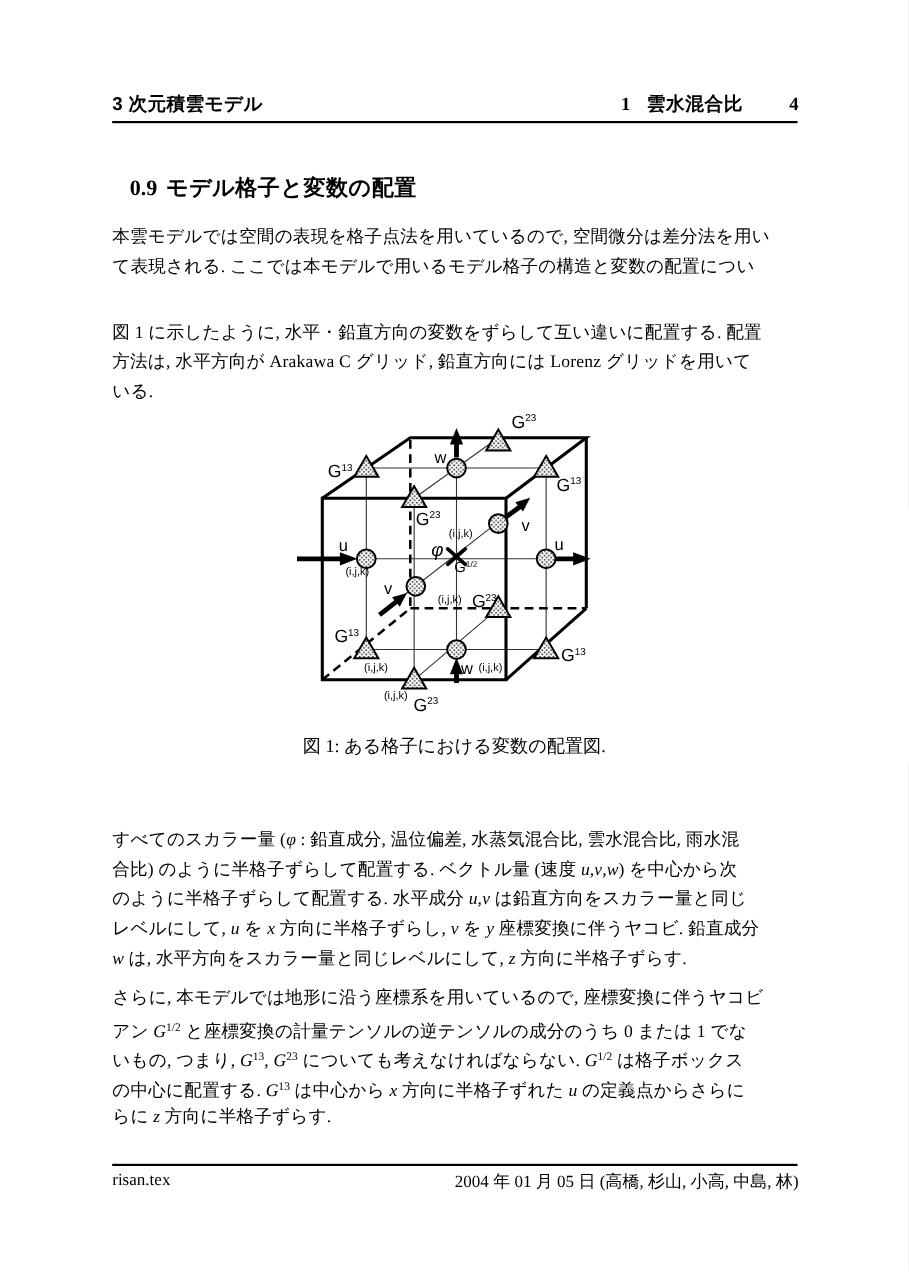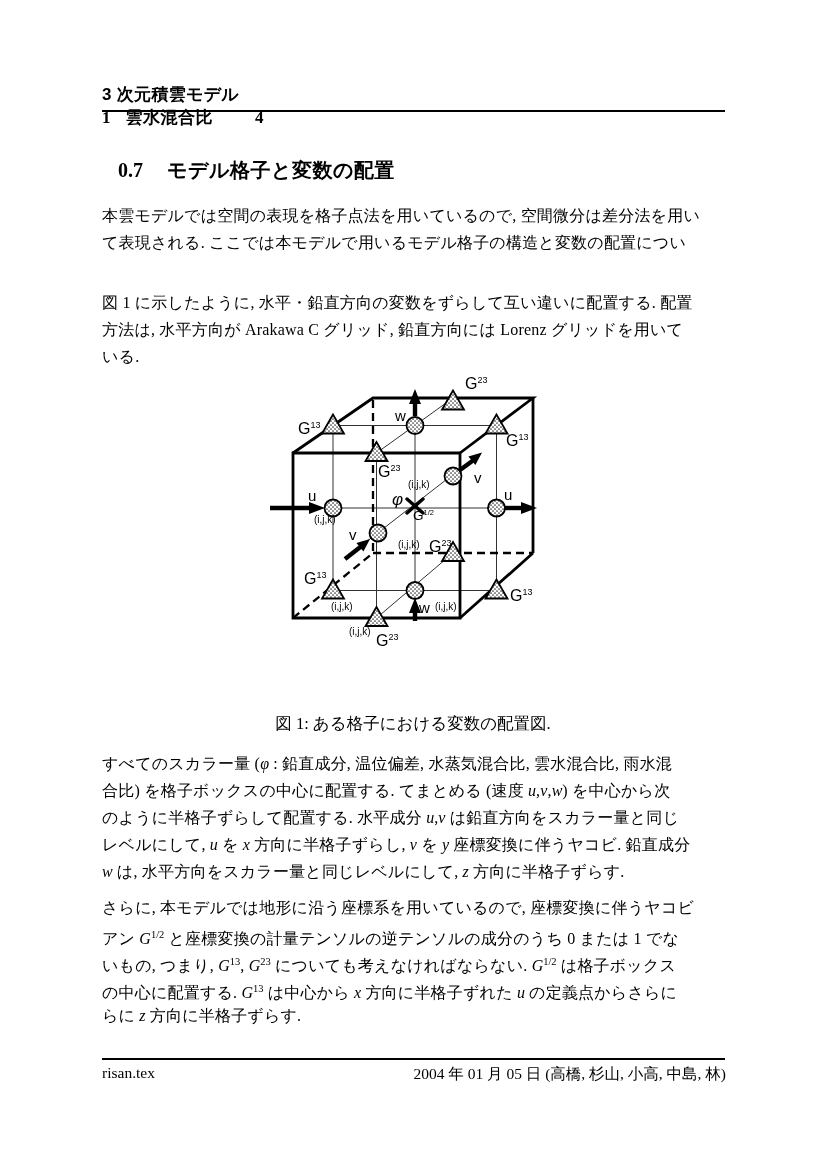--- a/index.html
+++ b/index.html
@@ -1,39 +1,39 @@
 <!DOCTYPE html>
 <html><head>
 <meta charset="utf-8">
 <style>
   html,body{margin:0;padding:0;background:#e8e8e8;}
   .page{position:relative;width:826px;height:1169px;background:#ffffff;color:#000;
         font-family:"Liberation Serif","DejaVu Serif",serif;overflow:hidden;margin:0 auto;}
   .hdr{position:absolute;left:102px;top:83px;width:624px;display:flex;
-       justify-content:space-between;align-items:baseline;font-weight:bold;flex-direction:column;}
+       justify-content:space-between;align-items:baseline;font-weight:bold;}
   .hdr-left{font-family:"Liberation Sans","DejaVu Sans",sans-serif;font-size:17px;letter-spacing:0.3px;}
   .hdr-right{display:flex;align-items:baseline;}
   .hdr-num{font-size:17px;}
   .hdr-lbl{font-family:"Liberation Sans","DejaVu Sans",sans-serif;font-size:17px;margin-left:15px;letter-spacing:0.5px;}
   .hdr-page{font-size:17px;margin-left:42px;}
   .hrule{position:absolute;left:102px;width:623px;height:1.5px;background:#000;}
   #rule-top{top:110px;}
   #rule-bottom{top:1058px;}
   .sec{position:absolute;left:102px;top:139px;font-weight:bold;white-space:pre;}
   .sec-num{font-size:20px;}
-  .sec-title{font-size:20px;font-family:"Liberation Sans","DejaVu Sans",sans-serif;margin-left:24px;letter-spacing:0.5px;}
+  .sec-title{font-size:20px;font-family:"Liberation Sans","DejaVu Sans",sans-serif;margin-left:8px;letter-spacing:0.5px;}
   .para{position:absolute;left:102px;width:632px;font-size:16px;line-height:27px;letter-spacing:0.2px;}
   #para0{top:202px;}
   #para1{top:289px;}
   #para2{top:750px;}
   #para3{top:894px;}
   .tline{white-space:pre;height:27px;}
   .i{font-style:italic;letter-spacing:0;}
   .sup{font-size:10.5px;vertical-align:5.5px;letter-spacing:0;}
-  .caption{position:absolute;left:0;top:668px;width:826px;text-align:center;font-size:16.5px;margin-top:45px;}
+  .caption{position:absolute;left:0;top:668px;width:826px;text-align:center;font-size:16.5px;}
   .figwrap{position:absolute;left:260px;top:370px;width:310px;height:292px;}
   
   .edge{stroke:#000;stroke-width:2.8;fill:none;stroke-linejoin:miter;}
   .hidden-edge{stroke:#000;stroke-width:2.3;fill:none;stroke-dasharray:8 5;}
   .grid{stroke:#333;stroke-width:1;fill:none;}
   .node{fill:url(#dotp);stroke:#000;stroke-width:1.8;}
   .arrow{stroke:#000;stroke-width:4.4;fill:none;}
   .ahead{fill:#000;stroke:none;}
   .xmark{stroke:#000;stroke-width:3.4;stroke-linecap:round;}
   .figwrap text{font-family:"Liberation Sans","DejaVu Sans",sans-serif;fill:#000;}
@@ -56,21 +56,21 @@
     <span class="hdr-left">3 次元積雲モデル</span>
     <span class="hdr-right">
       <span class="hdr-num">1</span>
       <span class="hdr-lbl">雲水混合比</span>
       <span class="hdr-page">4</span>
     </span>
   </div>
   <div class="hrule" id="rule-top"></div>
 
   <div class="sec">
-    <span class="sec-num">0.7</span><span class="sec-title">モデル格子と変数の配置</span>
+    <span class="sec-num">0.9</span><span class="sec-title">モデル格子と変数の配置</span>
   </div>
 
   <div class="para" id="para0">
       <div class="tline"><span>本雲モデルでは空間の表現を格子点法を用いているので, 空間微分は差分法を用い</span></div>
       <div class="tline"><span>て表現される. ここでは本モデルで用いるモデル格子の構造と変数の配置につい</span></div>
     </div>
   <div class="para" id="para1">
       <div class="tline"><span>図 1 に示したように, 水平・鉛直方向の変数をずらして互い違いに配置する. 配置</span></div>
       <div class="tline"><span>方法は, 水平方向が Arakawa C グリッド, 鉛直方向には Lorenz グリッドを用いて</span></div>
       <div class="tline"><span>いる.</span></div>
@@ -179,21 +179,21 @@
         <text class="lblijk" x="175" y="240">(i,j,k)</text>
         <text class="lblijk" x="89" y="265">(i,j,k)</text>
       </g>
     </svg>
   </div>
 
   <div class="caption">図 1: ある格子における変数の配置図.</div>
 
   <div class="para" id="para2">
       <div class="tline"><span>すべてのスカラー量 (</span><span class="i">φ</span><span> : 鉛直成分, 温位偏差, 水蒸気混合比, 雲水混合比, 雨水混</span></div>
-      <div class="tline"><span>合比) を格子ボックスの中心に配置する. てまとめる (速度 </span><span class="i">u</span><span>,</span><span class="i">v</span><span>,</span><span class="i">w</span><span>) を中心から次</span></div>
+      <div class="tline"><span>合比) のように半格子ずらして配置する. ベクトル量 (速度 </span><span class="i">u</span><span>,</span><span class="i">v</span><span>,</span><span class="i">w</span><span>) を中心から次</span></div>
       <div class="tline"><span>のように半格子ずらして配置する. 水平成分 </span><span class="i">u</span><span>,</span><span class="i">v</span><span> は鉛直方向をスカラー量と同じ</span></div>
       <div class="tline"><span>レベルにして, </span><span class="i">u</span><span> を </span><span class="i">x</span><span> 方向に半格子ずらし, </span><span class="i">v</span><span> を </span><span class="i">y</span><span> 座標変換に伴うヤコビ. 鉛直成分</span></div>
       <div class="tline"><span class="i">w</span><span> は, 水平方向をスカラー量と同じレベルにして, </span><span class="i">z</span><span> 方向に半格子ずらす.</span></div>
     </div>
   <div class="para" id="para3">
       <div class="tline"><span>さらに, 本モデルでは地形に沿う座標系を用いているので, 座標変換に伴うヤコビ</span></div>
       <div class="tline"><span>アン </span><span class="i">G</span><span class="sup">1/2</span><span> と座標変換の計量テンソルの逆テンソルの成分のうち 0 または 1 でな</span></div>
       <div class="tline"><span>いもの, つまり, </span><span class="i">G</span><span class="sup">13</span><span>, </span><span class="i">G</span><span class="sup">23</span><span> についても考えなければならない. </span><span class="i">G</span><span class="sup">1/2</span><span> は格子ボックス</span></div>
       <div class="tline"><span>の中心に配置する. </span><span class="i">G</span><span class="sup">13</span><span> は中心から </span><span class="i">x</span><span> 方向に半格子ずれた </span><span class="i">u</span><span> の定義点からさらに</span></div>
       <div class="tline"><span>らに </span><span class="i">z</span><span> 方向に半格子ずらす.</span></div>

